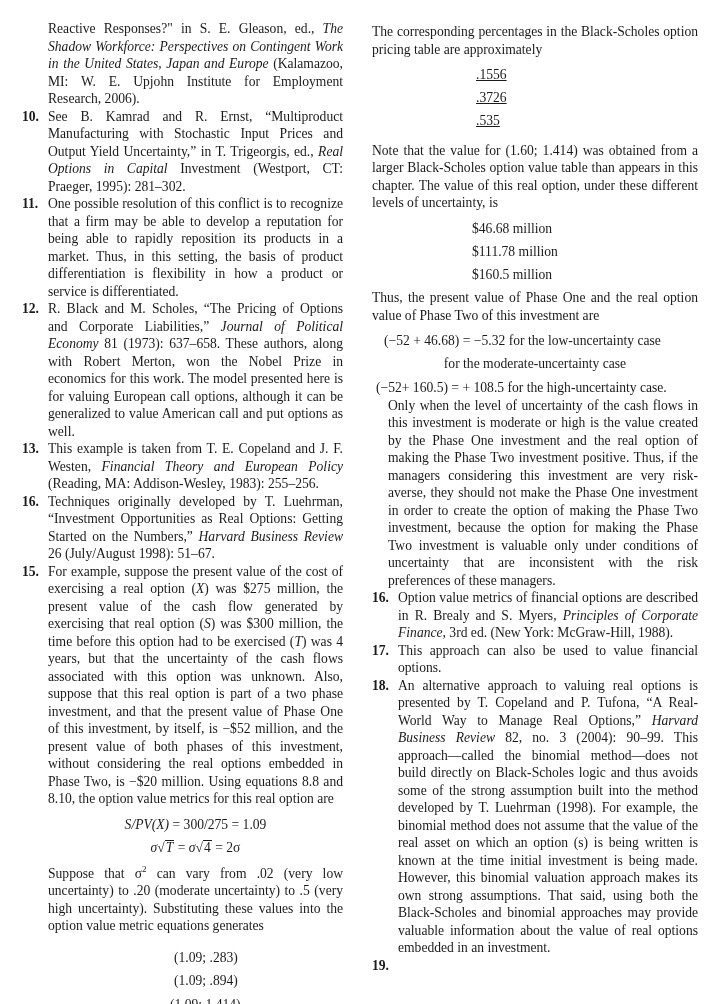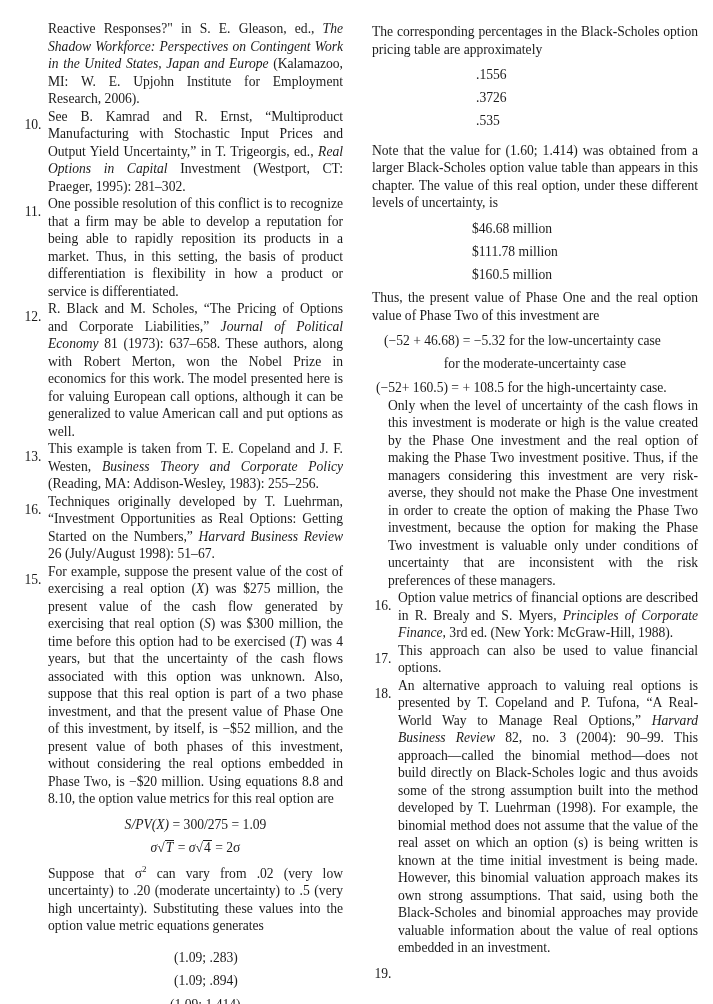--- a/index.html
+++ b/index.html
@@ -3,21 +3,21 @@
 <meta charset="utf-8">
 <style>
   html, body { margin: 0; padding: 0; background: #ffffff; }
   body { width: 713px; height: 1004px; position: relative; overflow: hidden;
          font-family: "Liberation Serif", "DejaVu Serif", serif; color: #1a1a1a; }
   .page { position: absolute; left: 0; top: 0; width: 713px; height: 1004px; background: #ffffff; }
   .col { position: absolute; top: 0; font-size: 13.6px; line-height: 17.5px; }
   .col-left { left: 22px; width: 321px; top: 20px; }
   .col-right { left: 372px; width: 326px; top: 23px; }
   .note { position: relative; padding-left: 26px; text-align: justify; margin: 0; }
-  .note .num { position: absolute; left: 0; top: 8px; width: 22px; text-align: center; }
+  .note .num { position: absolute; left: 0; top: 0; width: 22px; text-align: left; font-weight: bold; }
   .cont { padding-left: 26px; text-align: justify; margin: 0; }
   .para { text-align: justify; margin: 0; }
   .eq-center { text-align: center; margin: 0; }
   .eq-block { margin: 8px 0 8px 0; }
   .eq-line { margin: 0 0 6px 0; }
   .values-list { margin: 6px 0 6px 0; }
   .values-list .v { text-align: left; padding-left: 104px; margin: 0 0 5.5px 0; }
   .money-list .v { padding-left: 100px; }
   .tuple-list .v { padding-left: 152px; margin-bottom: 6px; }
   i, .it { font-style: italic; }
@@ -33,21 +33,21 @@
 
   <div class="col col-left">
     <p class="cont"><span>Reactive Responses?" in S. E. Gleason, ed., </span><i>The Shadow Workforce: Perspectives on Contingent Work in the United States, Japan and Europe</i><span> (Kalamazoo, MI: W. E. Upjohn Institute for Employment Research, 2006).</span></p>
 
     <p class="note"><span class="num">10.</span><span>See B. Kamrad and R. Ernst, “Multiproduct Manufacturing with Stochastic Input Prices and Output Yield Uncertainty,” in T. Trigeorgis, ed., </span><i>Real Options in Capital</i><span> Investment (Westport, CT: Praeger, 1995): 281–302.</span></p>
 
     <p class="note"><span class="num">11.</span><span>One possible resolution of this conflict is to recognize that a firm may be able to develop a reputation for being able to rapidly reposition its products in a market. Thus, in this setting, the basis of product differentiation is flexibility in how a product or service is differentiated.</span></p>
 
     <p class="note"><span class="num">12.</span><span>R. Black and M. Scholes, “The Pricing of Options and Corporate Liabilities,” </span><i>Journal of Political Economy</i><span> 81 (1973): 637–658. These authors, along with Robert Merton, won the Nobel Prize in economics for this work. The model presented here is for valuing European call options, although it can be generalized to value American call and put options as well.</span></p>
 
-    <p class="note"><span class="num">13.</span><span>This example is taken from T. E. Copeland and J. F. Westen, </span><i>Business Theory and Corporate Policy</i><span> (Reading, MA: Addison-Wesley, 1983): 255–256.</span></p>
+    <p class="note"><span class="num">13.</span><span>This example is taken from T. E. Copeland and J. F. Westen, </span><i>Financial Theory and European Policy</i><span> (Reading, MA: Addison-Wesley, 1983): 255–256.</span></p>
 
     <p class="note"><span class="num">16.</span><span>Techniques originally developed by T. Luehrman, “Investment Opportunities as Real Options: Getting Started on the Numbers,” </span><i>Harvard Business Review</i><span> 26 (July/August 1998): 51–67.</span></p>
 
     <p class="note"><span class="num">15.</span><span>For example, suppose the present value of the cost of exercising a real option (</span><i>X</i><span>) was $275 million, the present value of the cash flow generated by exercising that real option (</span><i>S</i><span>) was $300 million, the time before this option had to be exercised (</span><i>T</i><span>) was 4 years, but that the uncertainty of the cash flows associated with this option was unknown. Also, suppose that this real option is part of a two phase investment, and that the present value of Phase One of this investment, by itself, is −$52 million, and the present value of both phases of this investment, without considering the real options embedded in Phase Two, is −$20 million. Using equations 8.8 and 8.10, the option value metrics for this real option are</span></p>
 
     <div class="cont eq-block">
       <p class="eq-center eq-line"><i>S/PV(X)</i><span> = 300/275 = 1.09</span></p>
       <p class="eq-center eq-line"><i>σ</i><span>√</span><span class="sqrt"><i>T</i></span><span> = </span><i>σ</i><span>√</span><span class="sqrt">4</span><span> = 2σ</span></p>
     </div>
 
@@ -56,21 +56,21 @@
     <div class="values-list tuple-list" style="margin-top:14px;">
       <p class="v">(1.09; .283)</p>
       <p class="v">(1.09; .894)</p>
       <p class="v" style="padding-left:148px;">(1.09; 1.414)</p>
     </div>
   </div>
 
   <div class="col col-right">
     <p class="para">The corresponding percentages in the Black-Scholes option pricing table are approximately</p>
 
-    <div class="values-list" style="margin-top:8px;">
+    <div class="values-list" style="margin-top:8px;text-decoration:underline;">
       <p class="v">.1556</p>
       <p class="v">.3726</p>
       <p class="v" style="margin-bottom:12px;">.535</p>
     </div>
 
     <p class="para">Note that the value for (1.60; 1.414) was obtained from a larger Black-Scholes option value table than appears in this chapter. The value of this real option, under these different levels of uncertainty, is</p>
 
     <div class="values-list money-list" style="margin-top:8px;">
       <p class="v">$46.68 million</p>
       <p class="v">$111.78 million</p>

